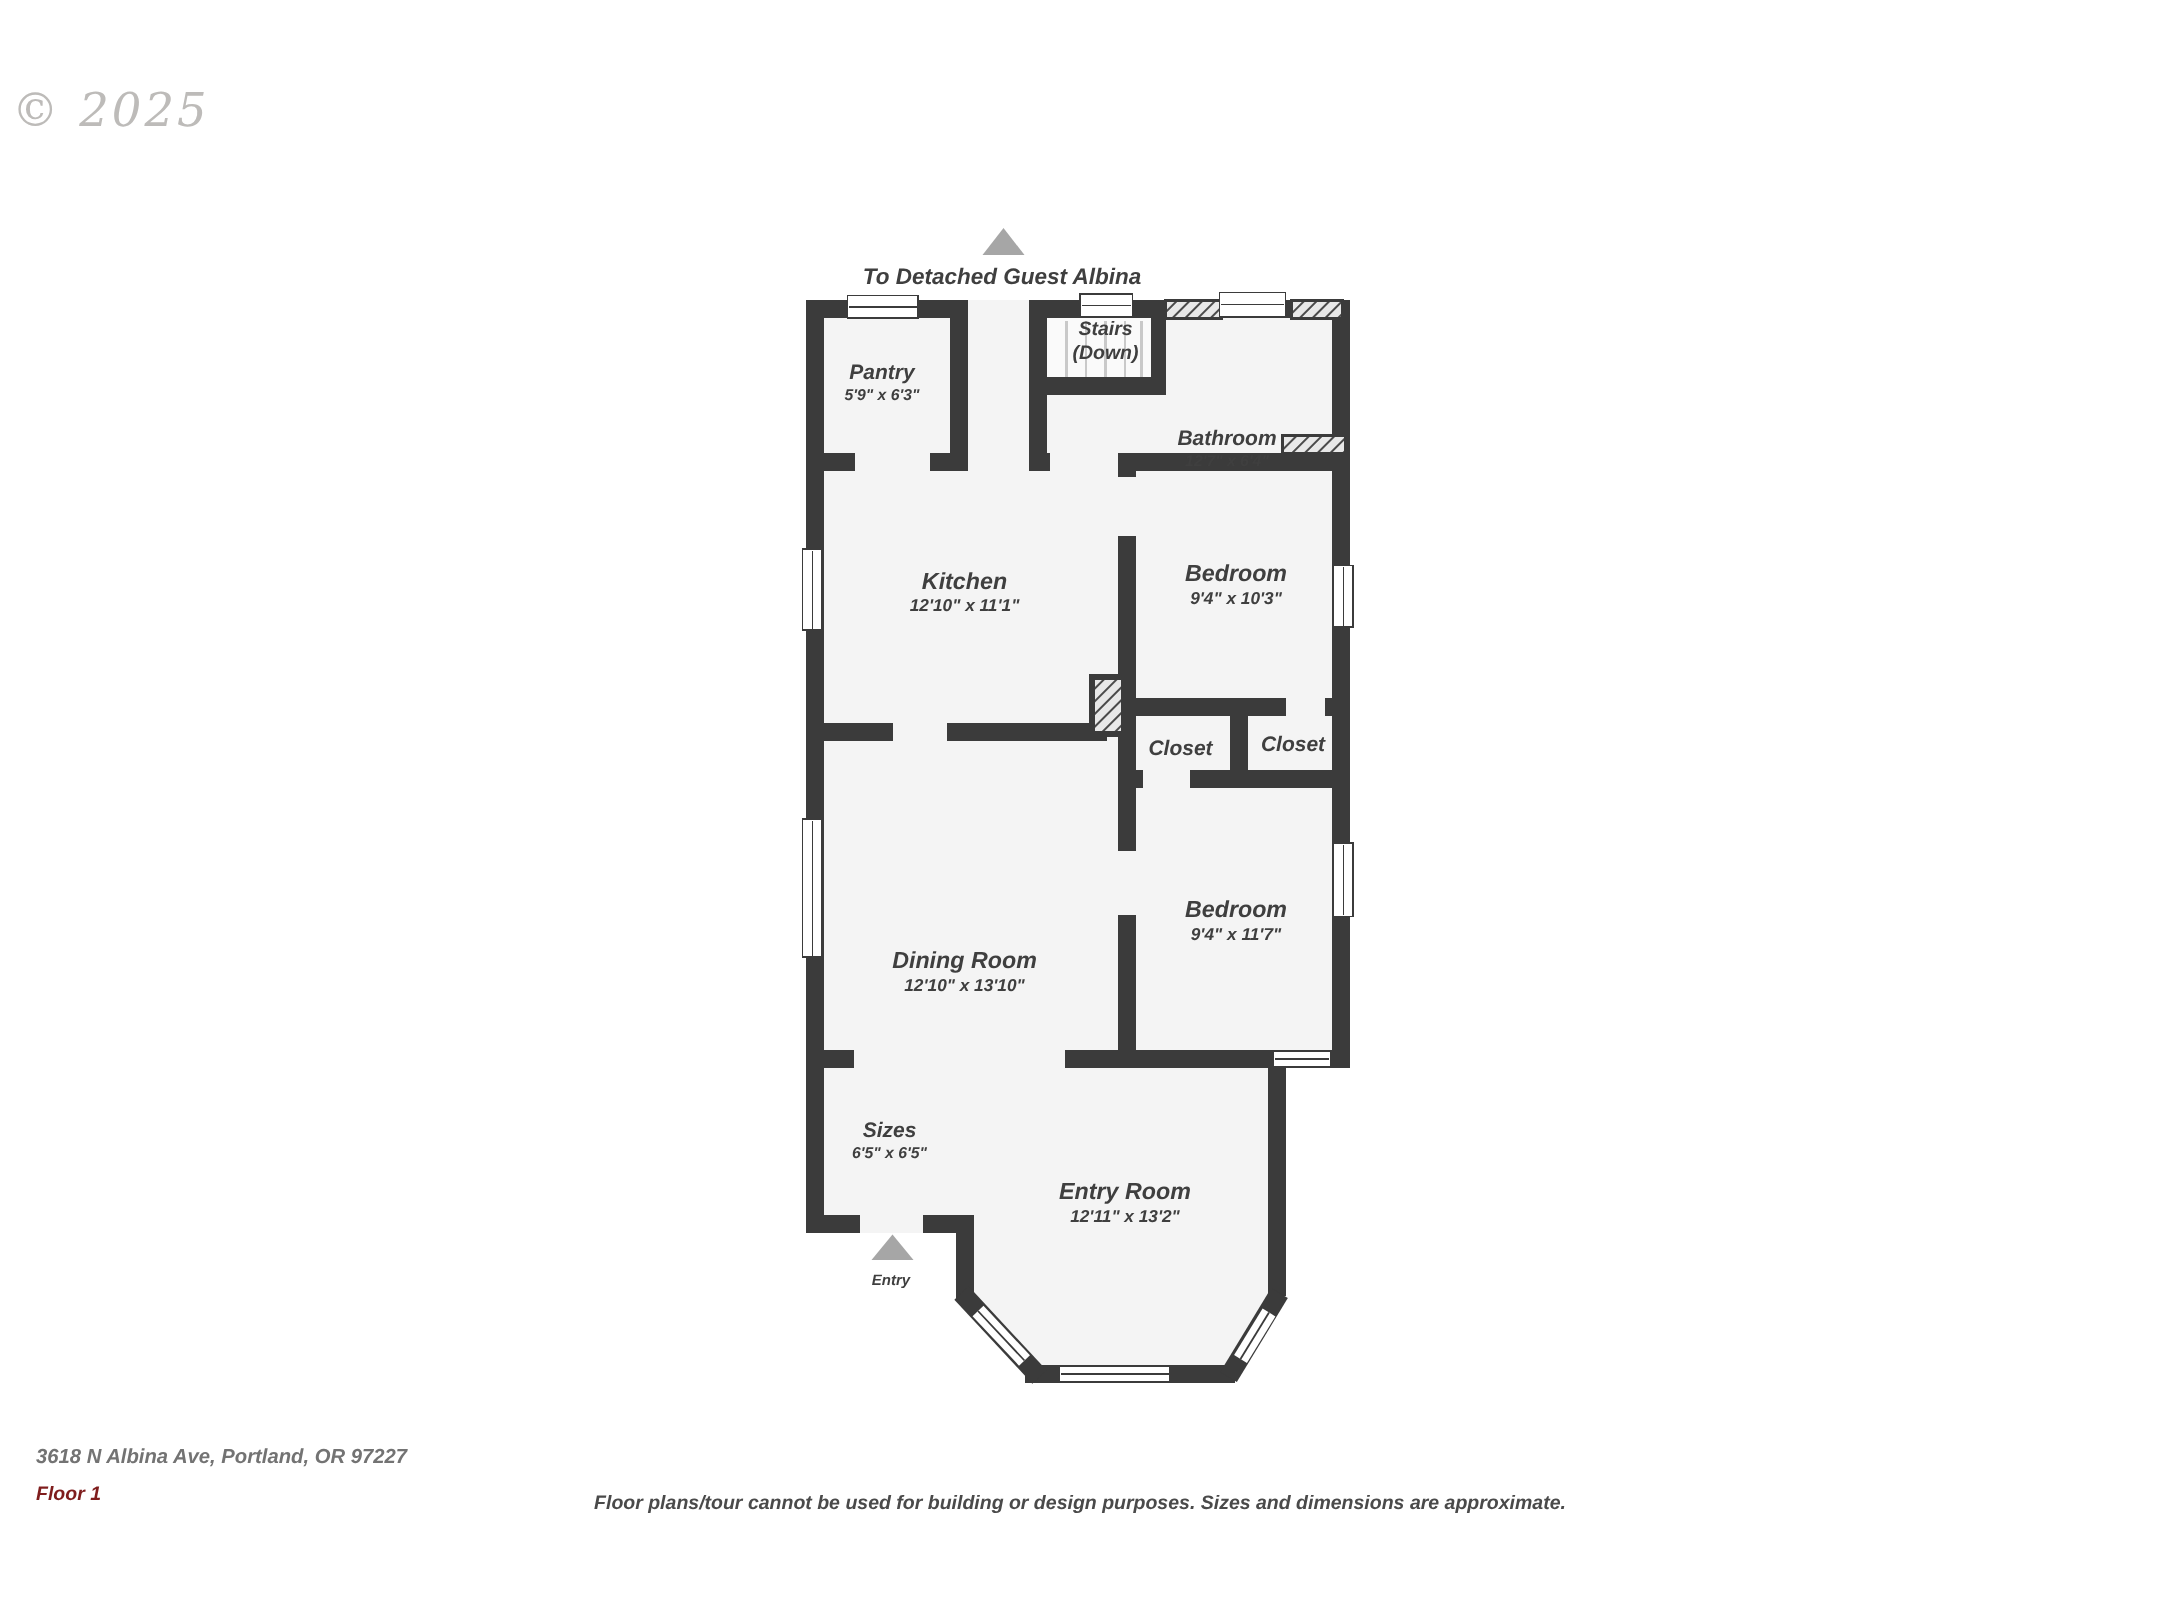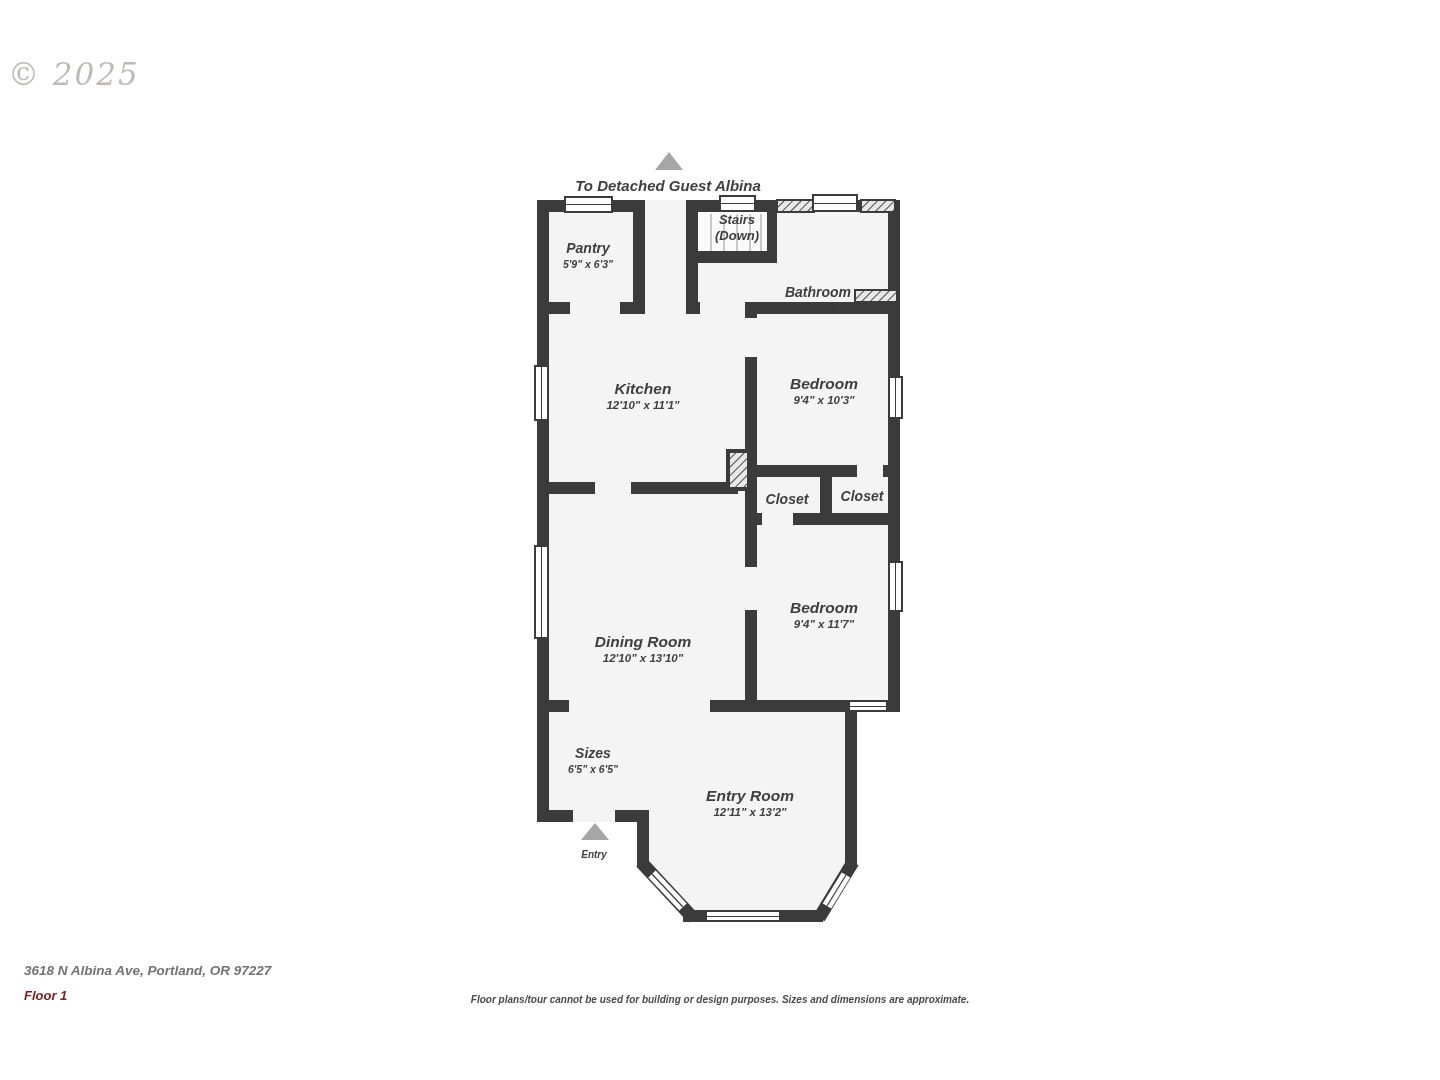--- a/index.html
+++ b/index.html
@@ -23,21 +23,21 @@
   }
   .watermark{
     position:absolute;left:8px;top:56px;
     font-family:"DejaVu Serif", serif;
     font-size:31px;color:#b2b0ad;letter-spacing:2px;opacity:.85;
   }
   .footer-address{position:absolute;left:24px;top:963px;font-weight:bold;font-size:13.5px;color:#737373;}
   .footer-floor{position:absolute;left:24px;top:988px;font-weight:bold;font-size:13px;color:#7f1d1d;}
   .footer-disclaimer{
     position:absolute;left:50%;top:994px;transform:translateX(-50%);
-    font-weight:bold;font-size:10px;color:#4a4a4a;white-space:nowrap;
+    font-weight:bold;font-size:13px;color:#4a4a4a;white-space:nowrap;
   }
 </style>
 </head>
 <body>
 
 <div class="canvas">
 
   <div class="watermark">© 2025</div>
 
   <svg class="plan-svg" width="1440" height="1080" viewBox="0 0 1440 1080" shape-rendering="crispEdges">

